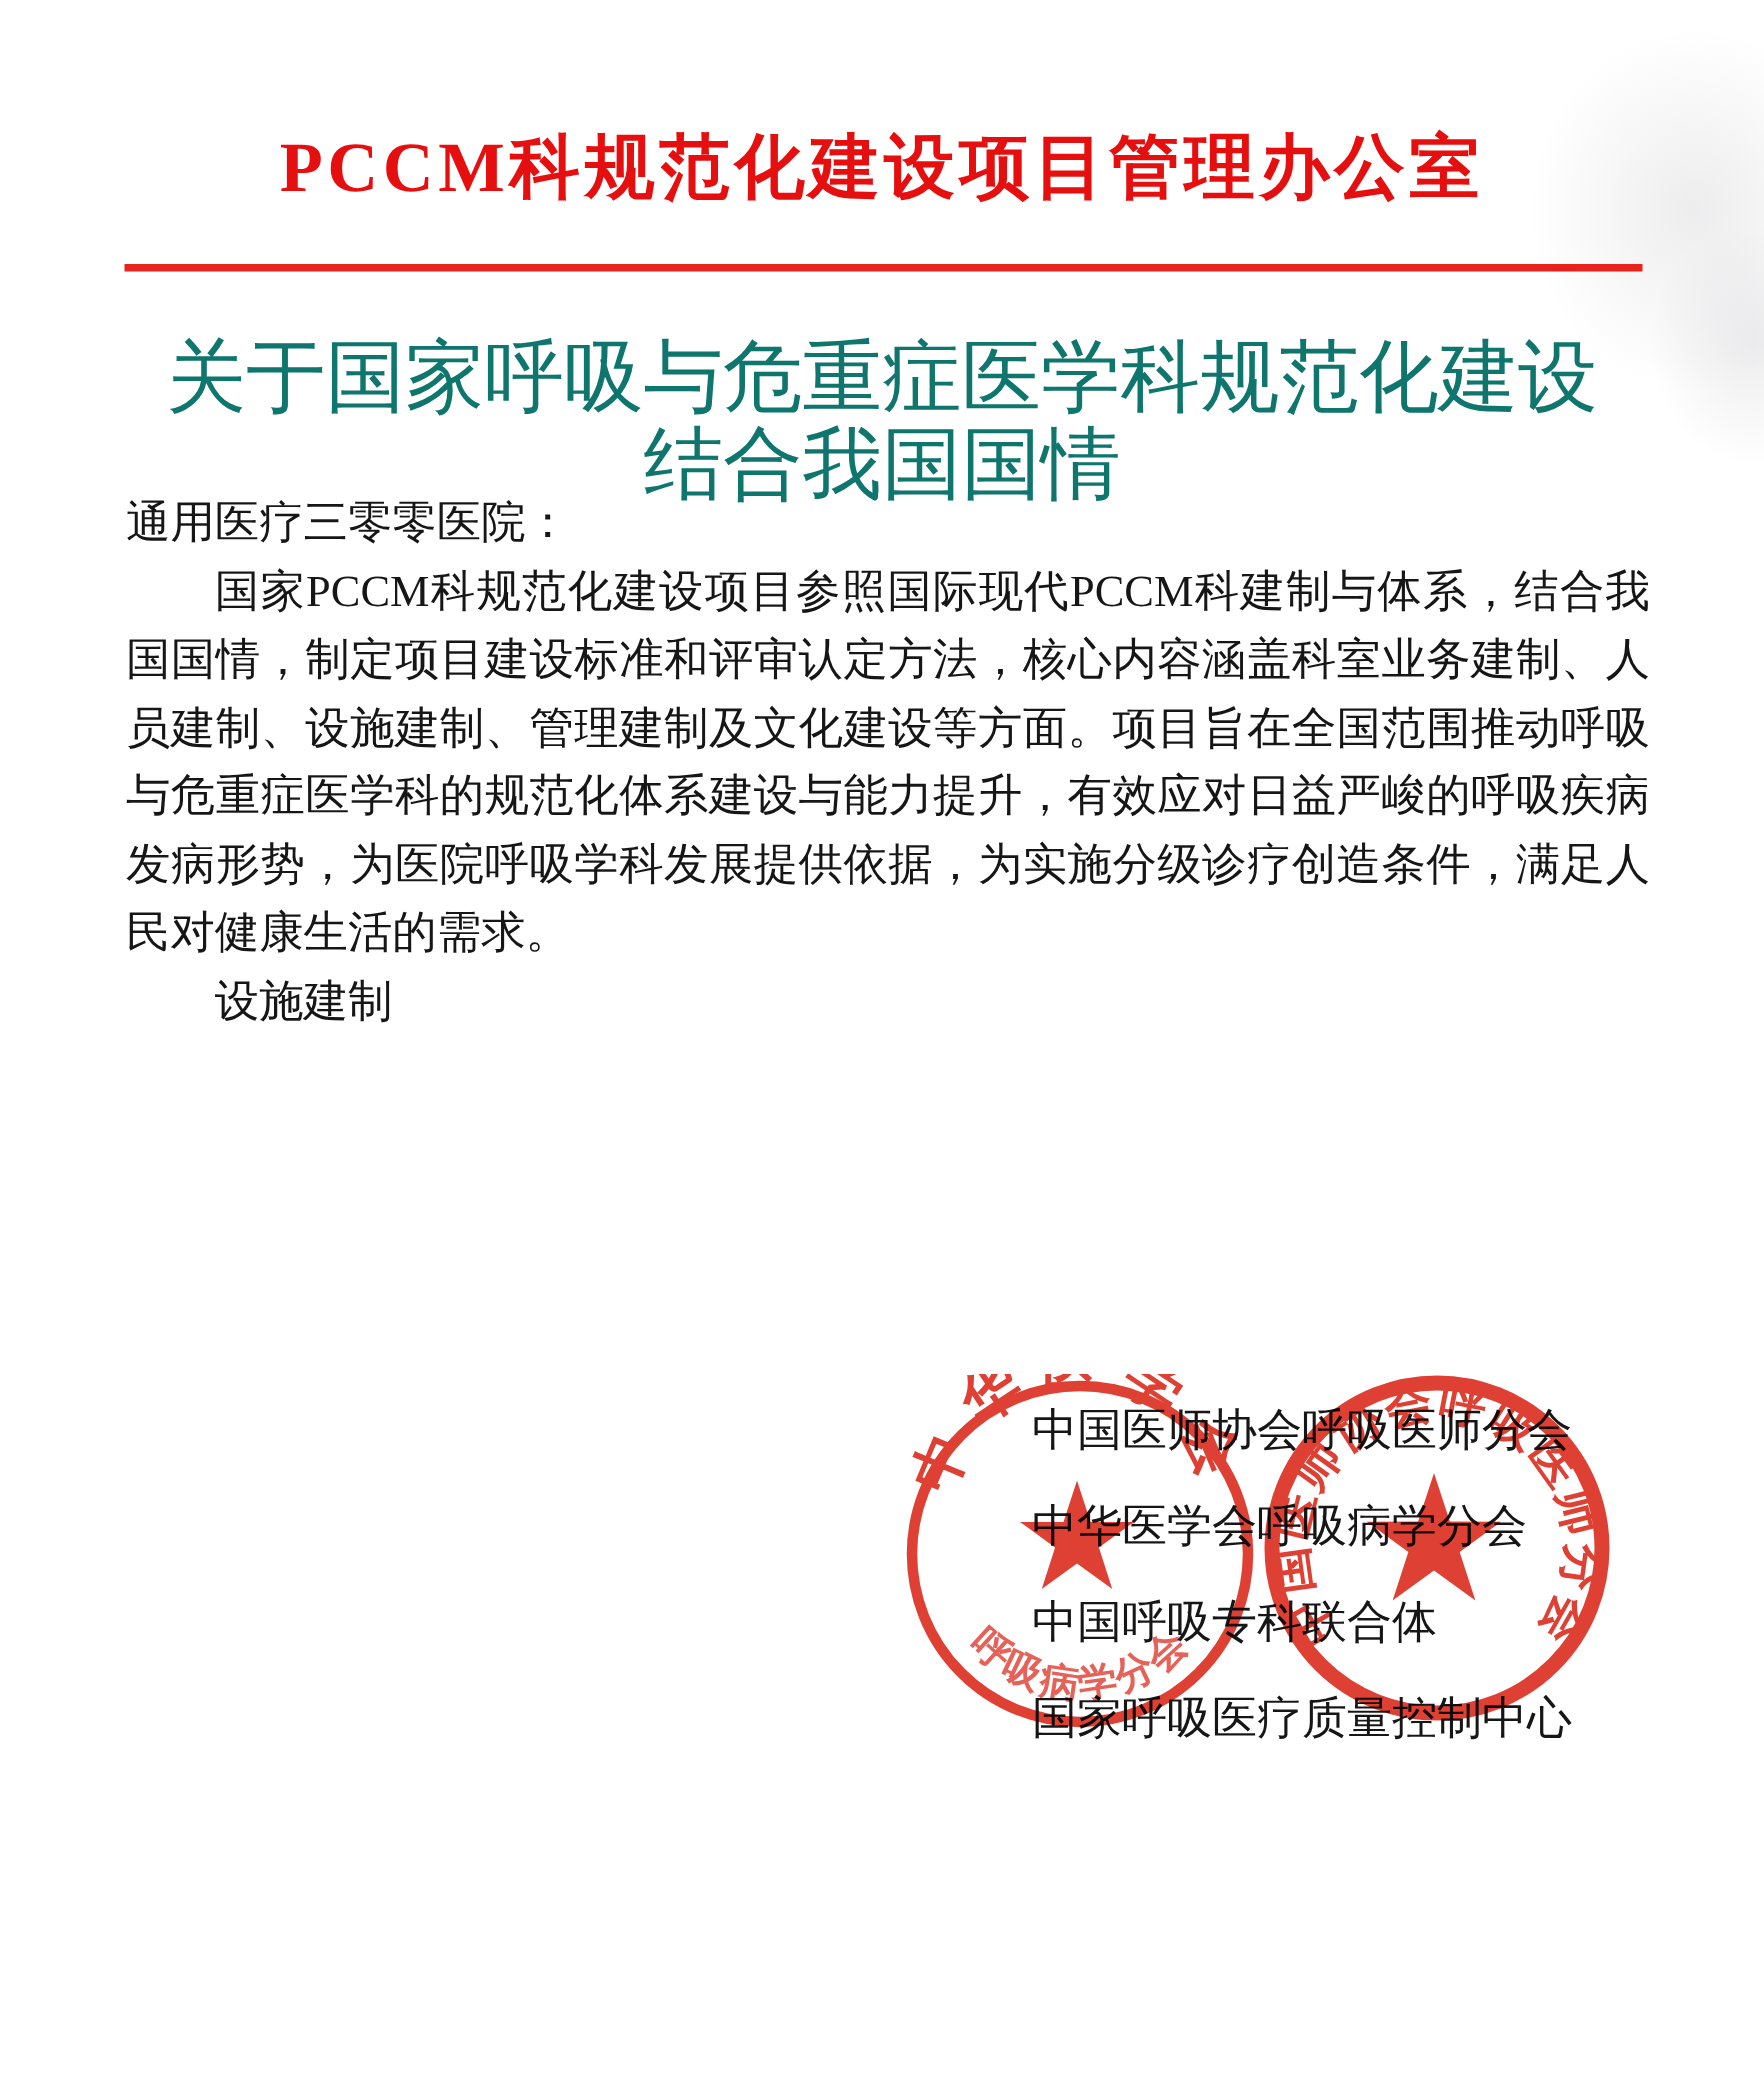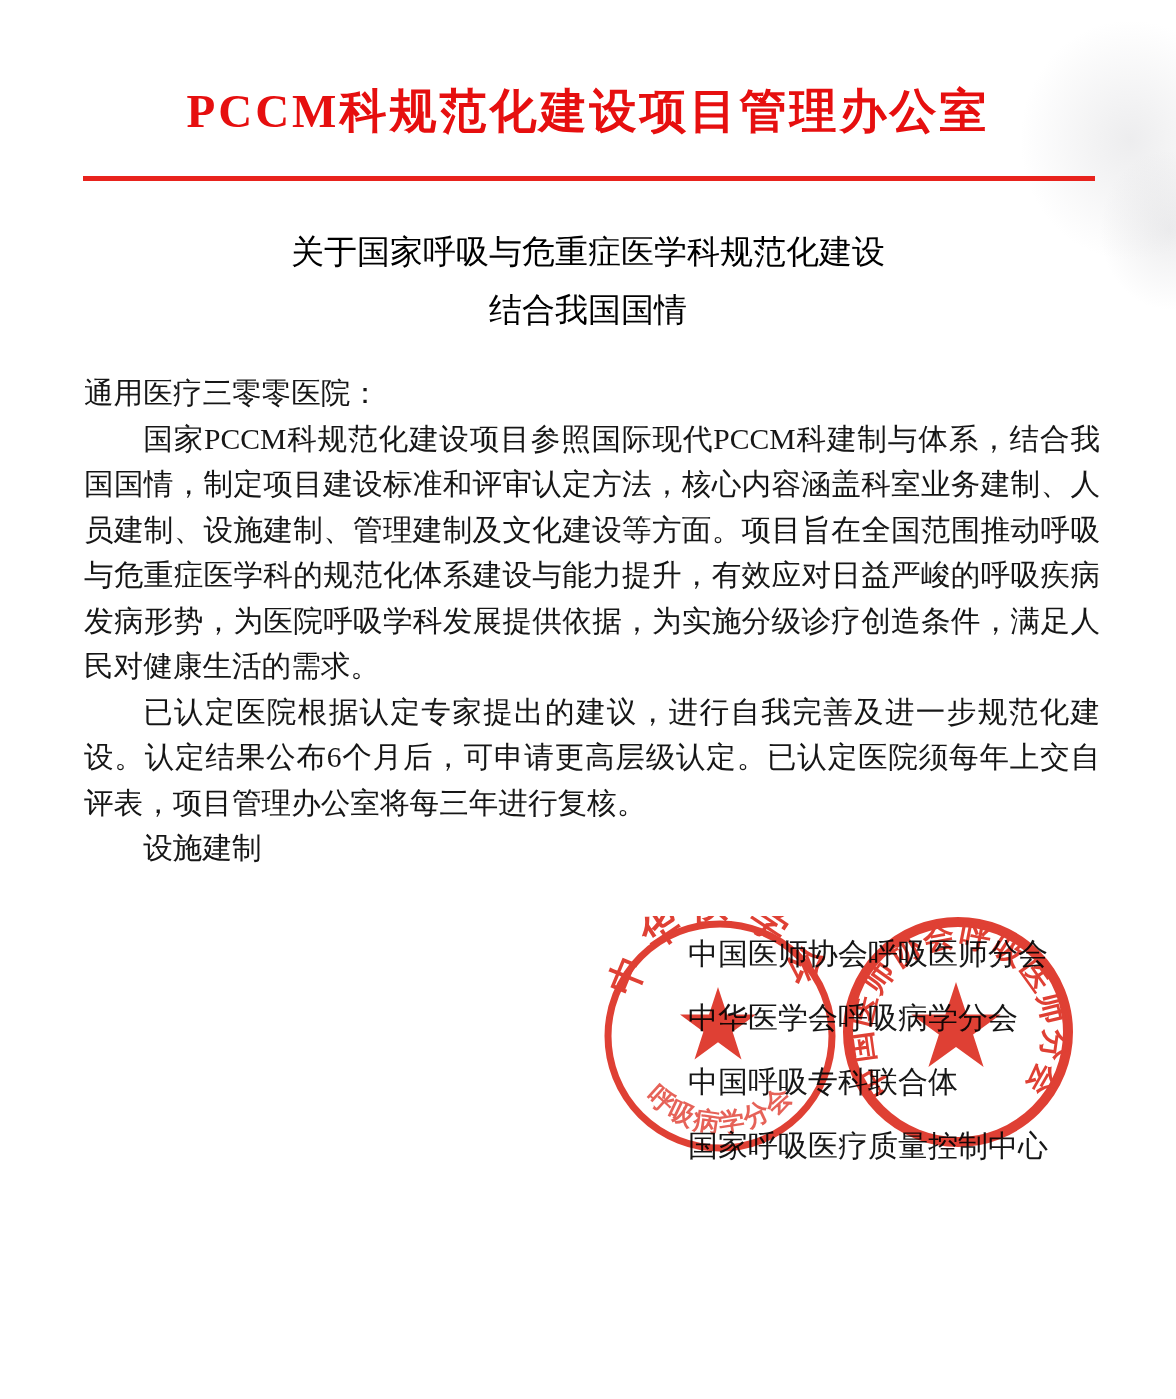--- a/index.html
+++ b/index.html
@@ -25,29 +25,28 @@
     text-align:center;
     font-size:47px;font-weight:bold;letter-spacing:3px;
     color:var(--header_red,#e60f0f);
   }
   .rule{
     position:absolute;left:83px;top:176px;width:1012px;height:5px;
     background:var(--rule_red,#e8231d);
   }
   .doc-title{
     position:absolute;left:0;top:223px;width:100%;
-    text-align:center;font-size:33px;line-height:58px;
-    color:#000000;
+    text-align:center;font-size:53px;line-height:58px;
+    color:#0f766e;
   }
   .body-text{
     position:absolute;left:84px;top:327px;width:1016px;
     font-size:29.6px;line-height:45.5px;
     text-align:justify;
     color:#161616;
-    margin-top:44px;
   }
   .body-text p{margin:0;padding:0;}
   .body-text p.indent{text-indent:2em;}
 
   .signatures{
     position:absolute;left:688px;top:922px;
     font-size:30px;line-height:64px;white-space:nowrap;
     color:#161616;
   }
   .date{
@@ -86,21 +85,20 @@
   <div class="rule"></div>
 
   <div class="doc-title">
     <div>关于国家呼吸与危重症医学科规范化建设</div>
     <div>结合我国国情</div>
   </div>
 
   <div class="body-text">
     <p class="salutation">通用医疗三零零医院：</p>
     <p class="indent">国家PCCM科规范化建设项目参照国际现代PCCM科建制与体系，结合我国国情，制定项目建设标准和评审认定方法，核心内容涵盖科室业务建制、人员建制、设施建制、管理建制及文化建设等方面。项目旨在全国范围推动呼吸与危重症医学科的规范化体系建设与能力提升，有效应对日益严峻的呼吸疾病发病形势，为医院呼吸学科发展提供依据，为实施分级诊疗创造条件，满足人民对健康生活的需求。</p>
-    <p class="indent">已认定医院根据认定专家提出的建议，进行自我完善及进一步规范化建设。认定结果公布6个月后，可申请更高层级认定。已认定医院须每年上交自评表，项目管理办公室将每三年进行复核。</p>
     <p class="indent">设施建制</p>
   </div>
 
   <div class="signatures">
     <div>中国医师协会呼吸医师分会</div>
     <div>中华医学会呼吸病学分会</div>
     <div>中国呼吸专科联合体</div>
     <div>国家呼吸医疗质量控制中心</div>
   </div>
 

